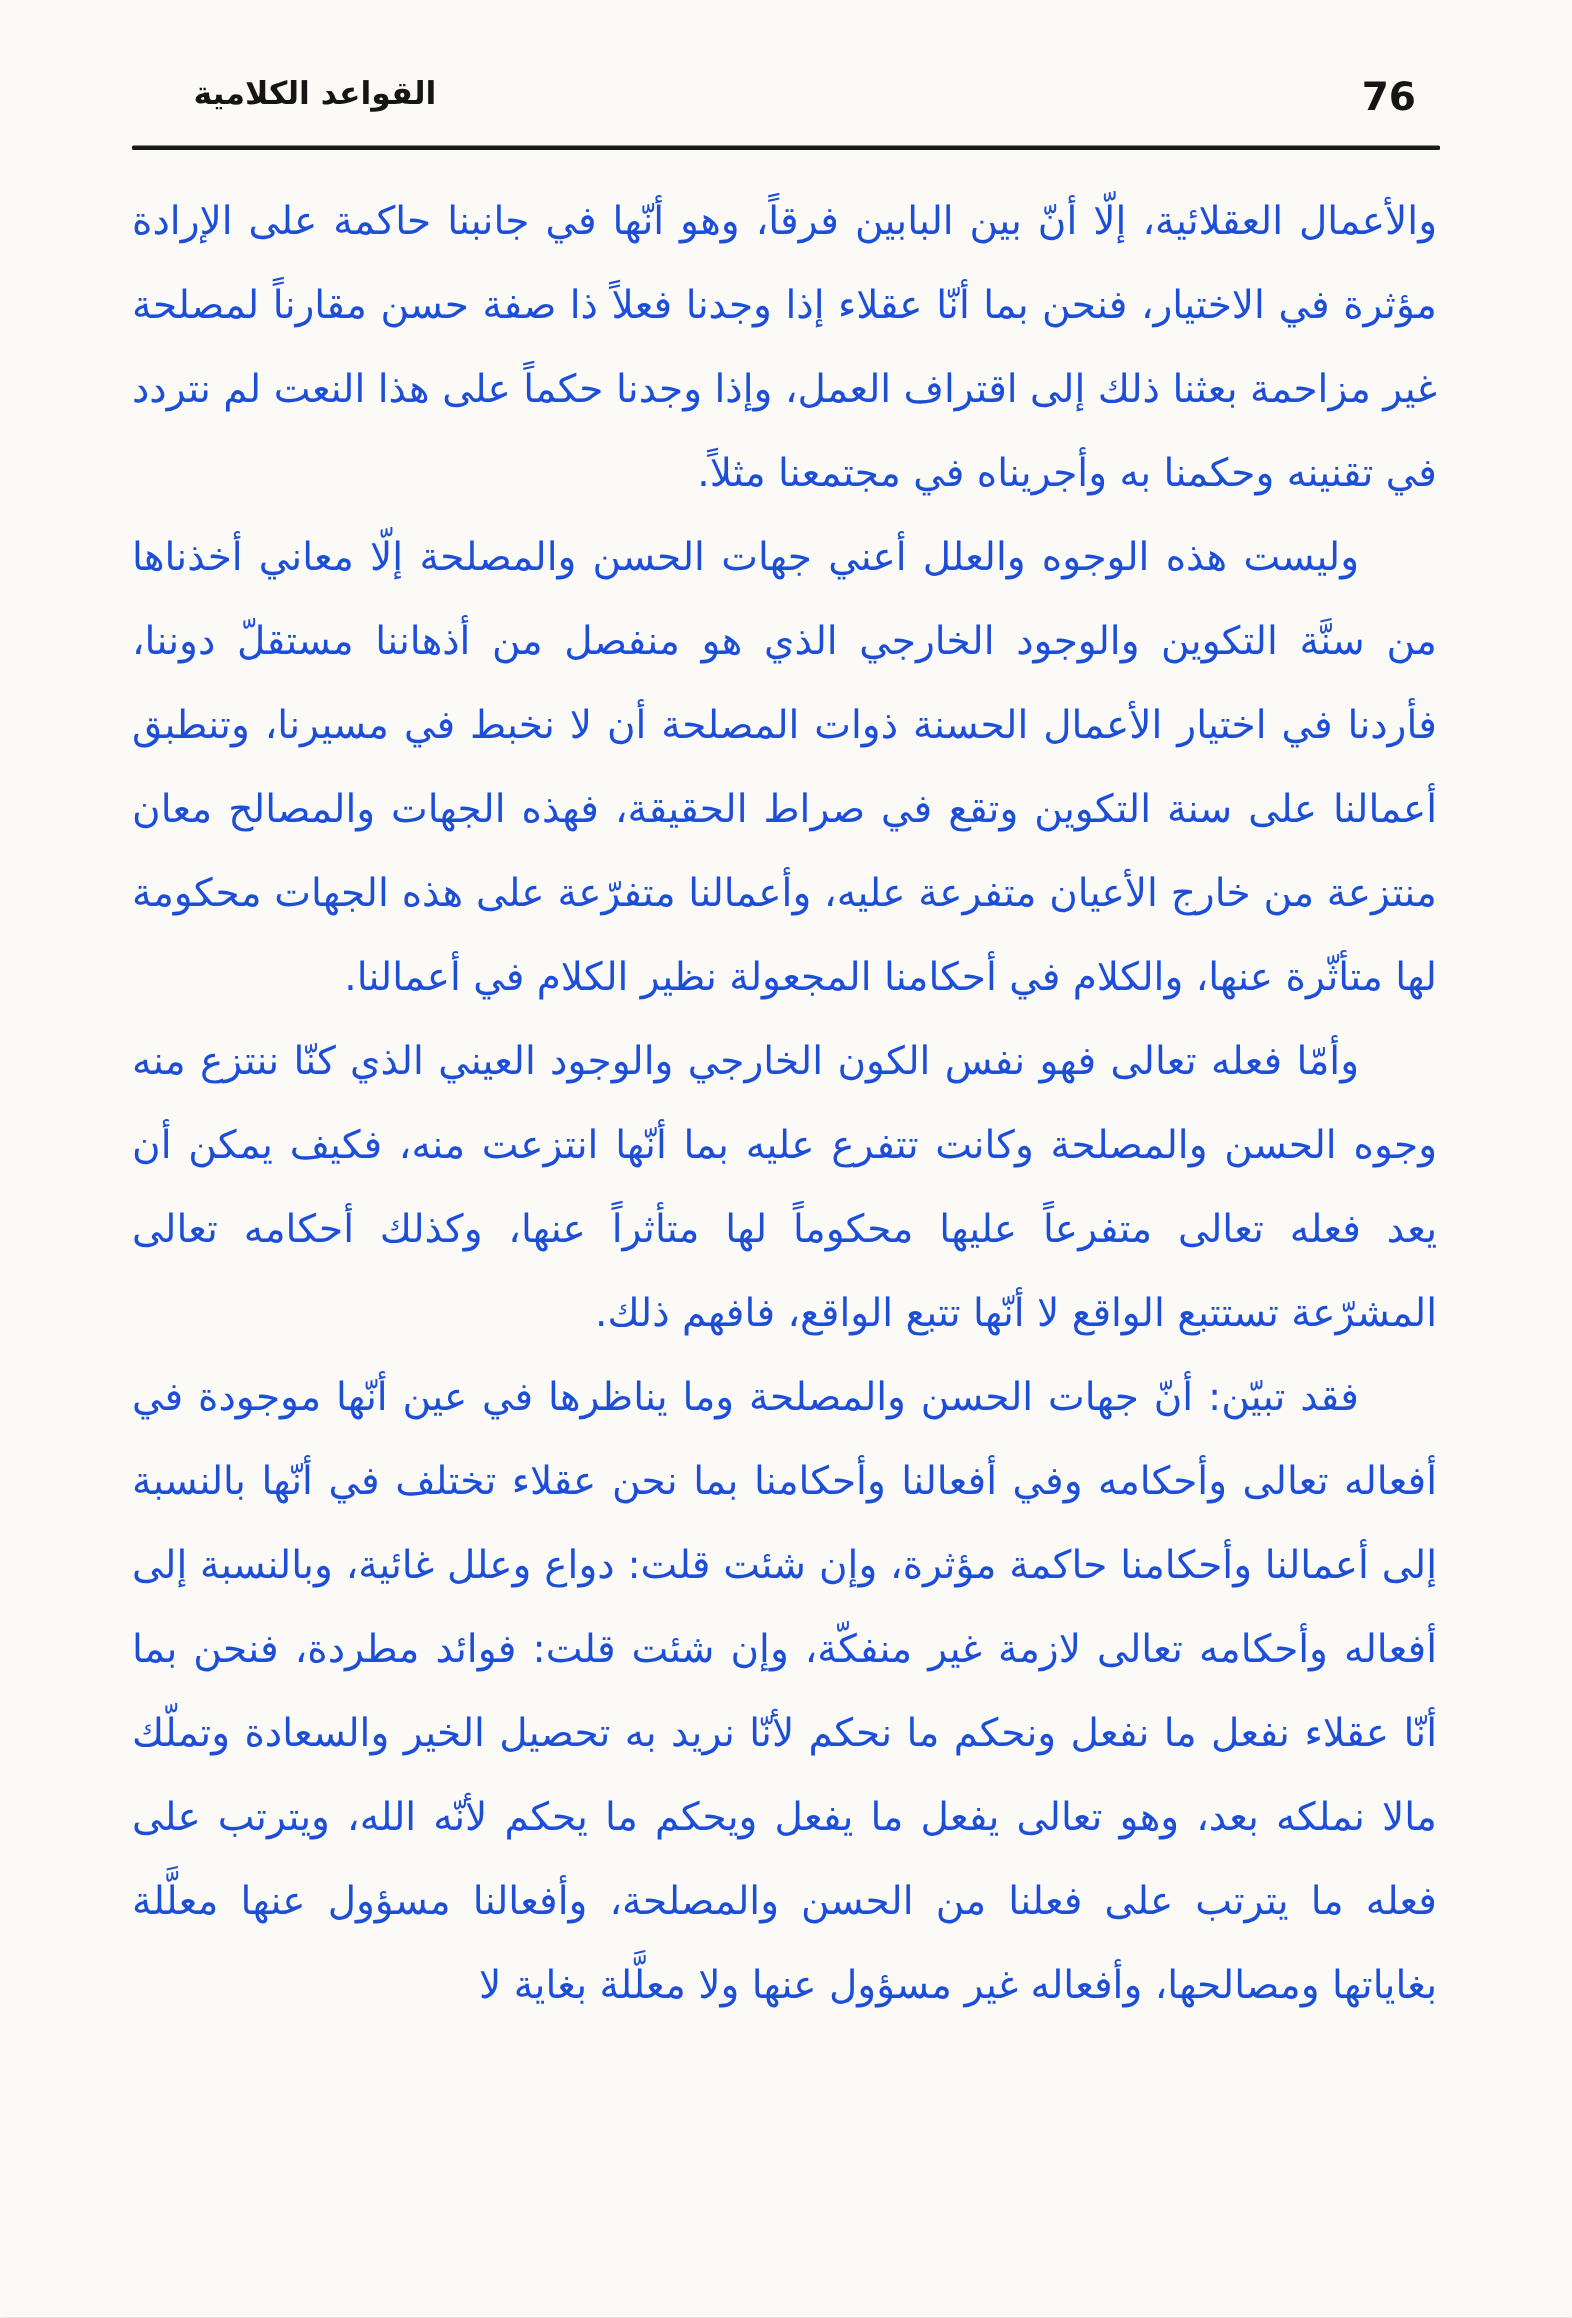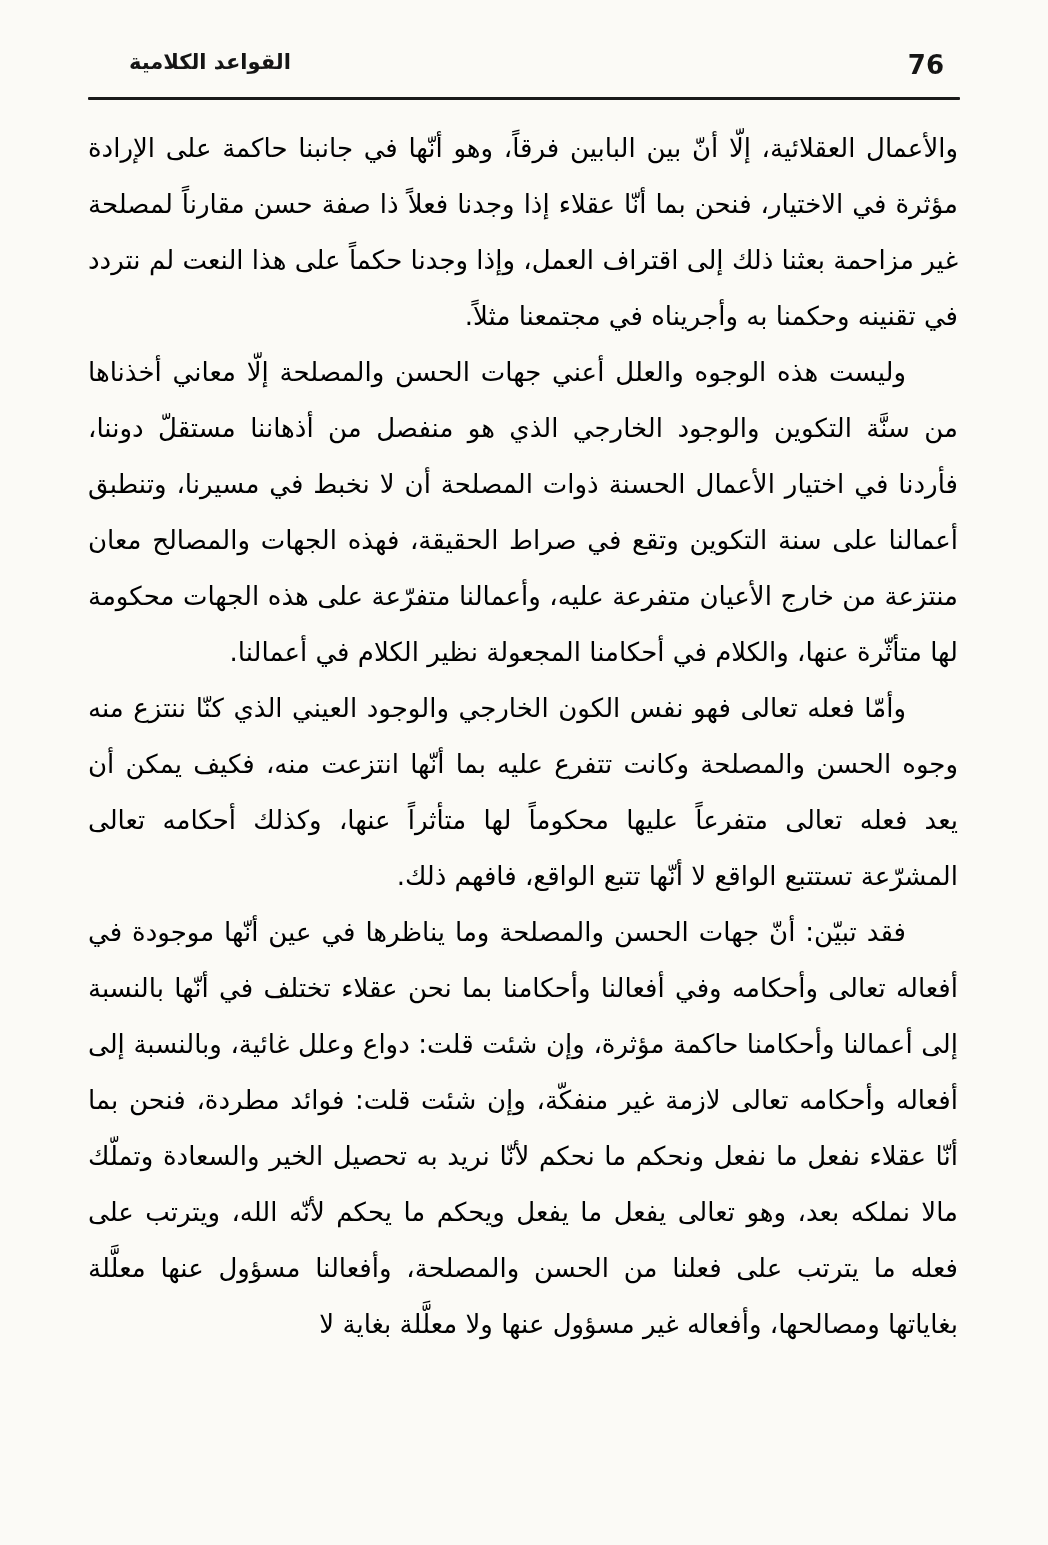--- a/index.html
+++ b/index.html
@@ -50,21 +50,21 @@
   }
   .text-body {
     position: absolute;
     top: 120px;
     left: 88px;
     right: 90px;
     direction: rtl;
     text-align: justify;
     font-size: 26px;
     line-height: 56px;
-    color: #000000;
+    color: #1d4ed8;
   }
   .text-body p {
     margin: 0;
     padding: 0;
     text-indent: 52px;
   }
   .text-body p.first {
     text-indent: 0;
   }
 </style>

